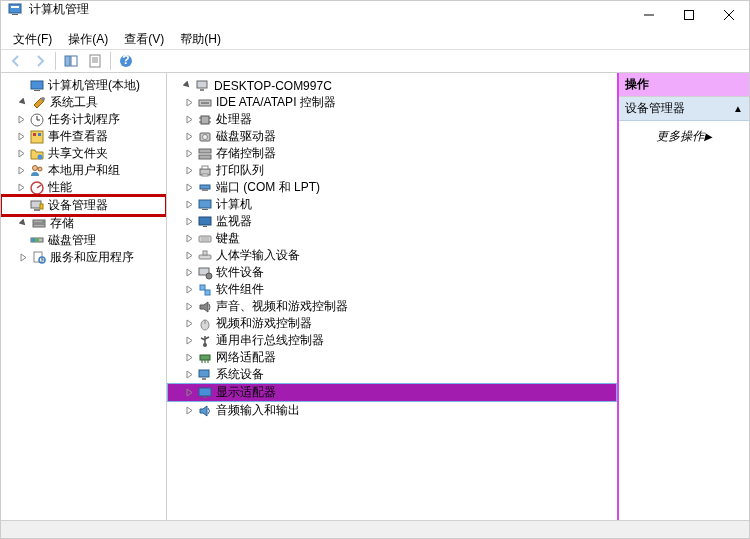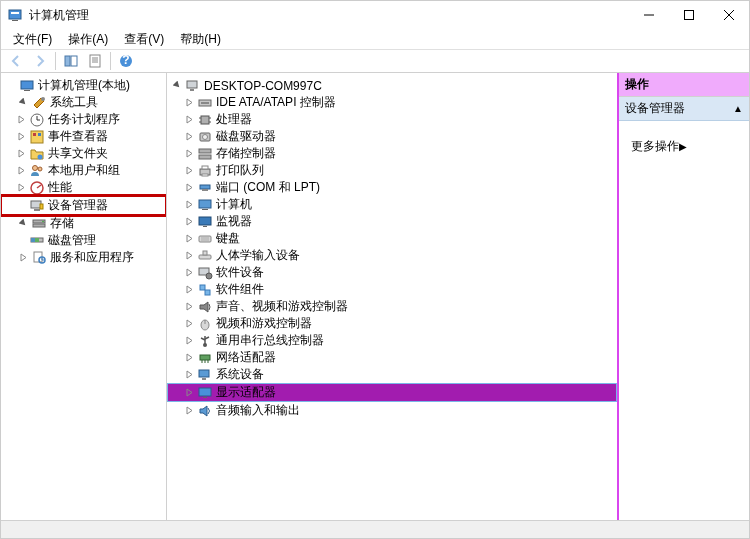--- a/index.html
+++ b/index.html
@@ -1,19 +1,19 @@
 <!DOCTYPE html>
 <html><head>
 <meta charset="utf-8">
 <style>
   * { box-sizing: border-box; margin: 0; padding: 0; font-family: "Microsoft YaHei", "Segoe UI", sans-serif; font-size: 12px; }
   body { background: #fff; width: 750px; height: 539px; overflow: hidden; border: 1px solid #ccc; }
 
   
-  .titlebar { display: flex; align-items: center; height: 28px; padding: 0 0 0 6px; }
+  .titlebar { display: flex; height: 28px; padding: 0 0 0 6px; }
   .titlebar .appicon { width: 16px; height: 16px; margin-right: 6px; }
   .titlebar .title { flex: 1; }
   .winbtn { width: 40px; height: 28px; display: flex; align-items: center; justify-content: center; }
   .winbtn svg { width: 10px; height: 10px; }
 
   
   .menubar { display: flex; align-items: center; height: 20px; padding: 0 4px; }
   .menubar .menuitem { padding: 2px 8px; }
 
   
@@ -34,28 +34,28 @@
   .node .nicon { width: 16px; height: 16px; margin: 0 3px 0 1px; flex-shrink: 0; display: flex; align-items: center; justify-content: center; }
   .node .label { }
   .node.selected { background: #a21caf; outline: 1px solid #7ab6e8; }
   .node.selected .label { }
   .hl-red { outline: 3px solid #c00000; outline-offset: -1px; }
 
   
   .rp-header { background: #f0abfc; border-bottom: 1px solid #d0d0d0; padding: 3px 6px; font-weight: bold; }
   .rp-section { background: #d9e7f5; border-bottom: 1px solid #b8cfe5; padding: 3px 6px; display: flex; align-items: center; justify-content: space-between; }
   .rp-section .arrow { font-size: 10px; }
-  .rp-item { padding: 17px 12px; display: flex; align-items: center; justify-content: flex-start; }
+  .rp-item { padding: 7px 12px; display: flex; align-items: center; justify-content: center; font-style: italic; }
   .rp-item .arrow { font-size: 10px; }
 
   
   .statusbar { height: 18px; border-top: 1px solid #d0d0d0; background: #f0f0f0; }
 
   
-  .ind0 { padding-left: 4px; }
+  .ind0 { padding-left: 14px; }
   .ind1 { padding-left: 16px; }
   .ind2 { padding-left: 14px; text-align: right; }
 </style>
 </head>
 <body>
 
 <div class="titlebar">
   <span class="appicon">
     <svg viewBox="0 0 16 16">
         <rect x="2" y="3" width="12" height="9" fill="#4a90d9" stroke="#2a5a8a"></rect>

